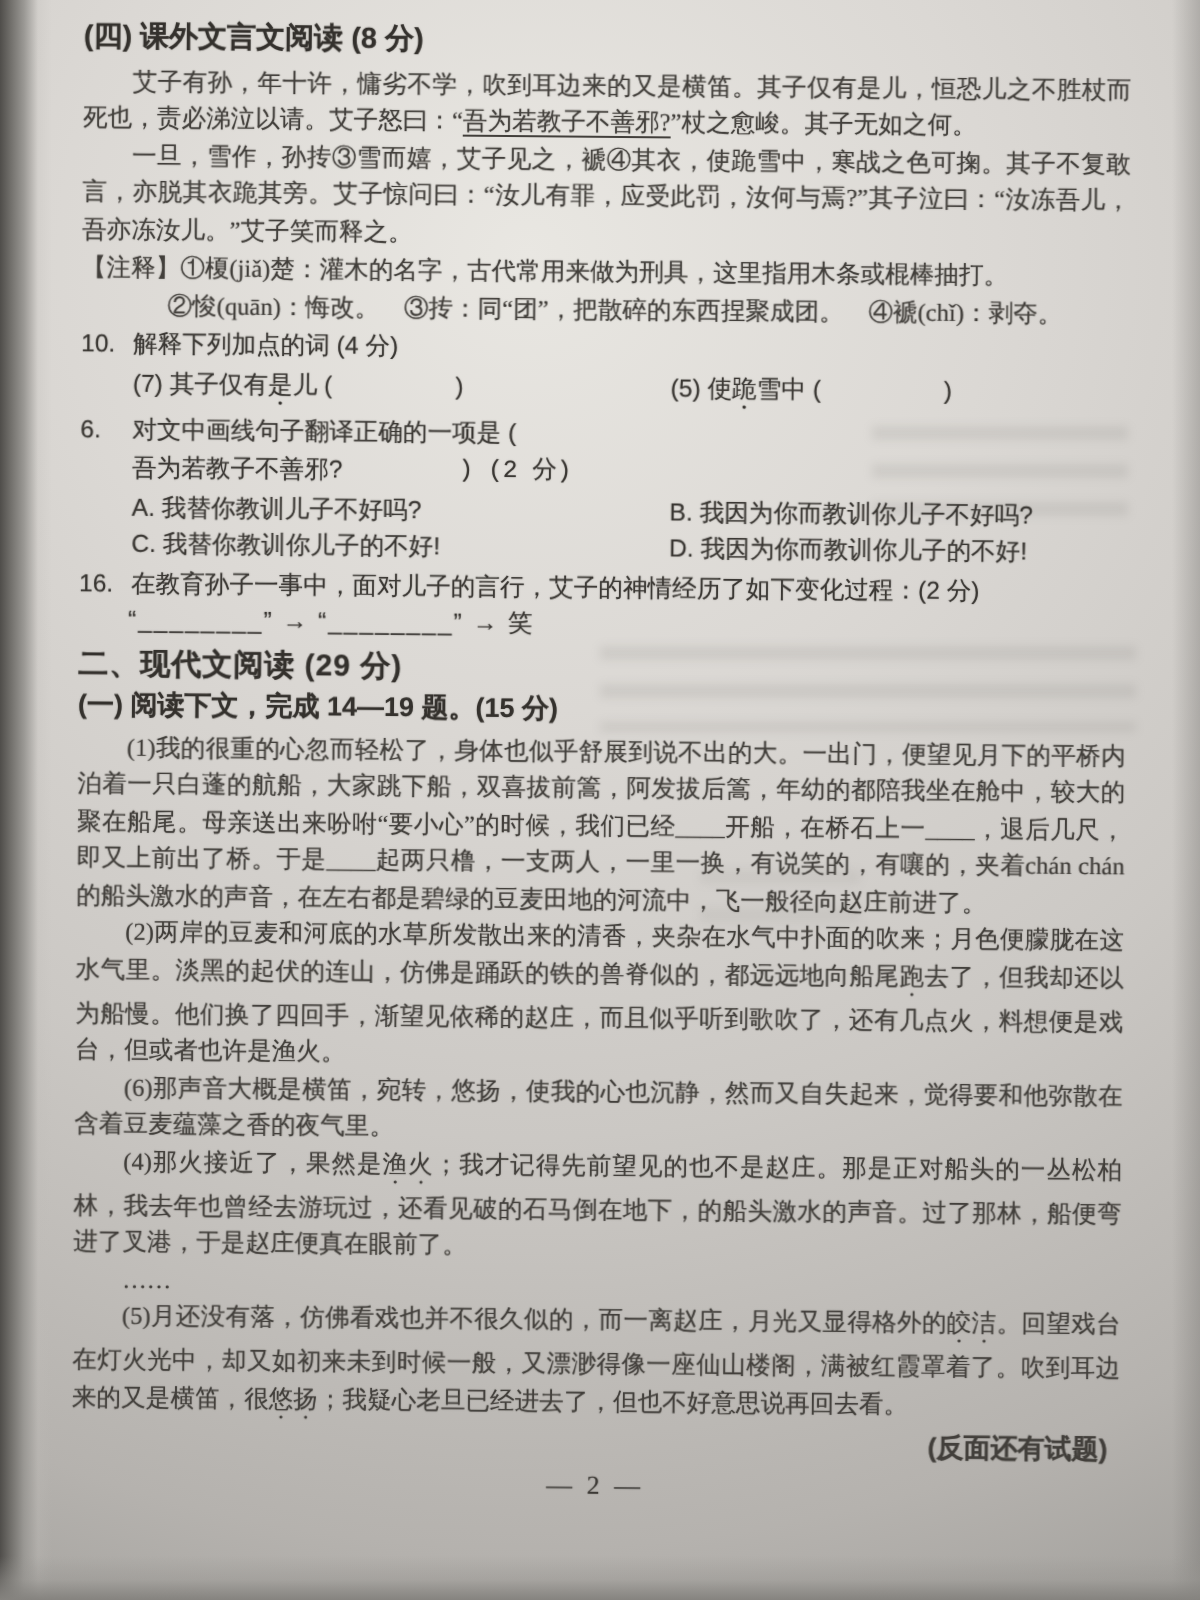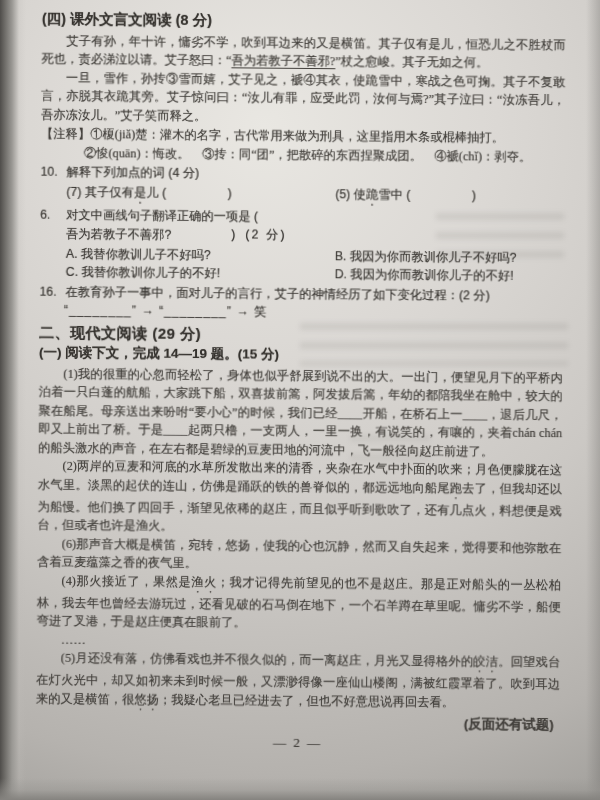--- a/index.html
+++ b/index.html
@@ -136,21 +136,21 @@
       </div>
       <div class="ans-line">“________” → “________” → 笑</div>
     </div>
 
     <div class="hd hd2">二、现代文阅读 (29 分)</div>
     <div class="hd hd3">(一) 阅读下文，完成 14—19 题。(15 分)</div>
 
     <div class="indent"><span>(1)我的很重的心忽而轻松了，身体也似乎舒展到说不出的大。一出门，便望见月下的平桥内泊着一只白蓬的航船，大家跳下船，双喜拔前篙，阿发拔后篙，年幼的都陪我坐在舱中，较大的聚在船尾。母亲送出来吩咐“要小心”的时候，我们已经____开船，在桥石上一____，退后几尺，即又上前出了桥。于是____起两只橹，一支两人，一里一换，有说笑的，有嚷的，夹着chán chán 的船头激水的声音，在左右都是碧绿的豆麦田地的河流中，飞一般径向赵庄前进了。</span></div>
     <div class="indent"><span>(2)两岸的豆麦和河底的水草所发散出来的清香，夹杂在水气中扑面的吹来；月色便朦胧在这水气里。淡黑的起伏的连山，仿佛是踊跃的铁的兽脊似的，都远远地向船尾</span><span class="dot-under">跑</span><span>去了，但我却还以为船慢。他们换了四回手，渐望见依稀的赵庄，而且似乎听到歌吹了，还有几点火，料想便是戏台，但或者也许是渔火。</span></div>
     <div class="indent"><span>(6)那声音大概是横笛，宛转，悠扬，使我的心也沉静，然而又自失起来，觉得要和他弥散在含着豆麦蕴藻之香的夜气里。</span></div>
-    <div class="indent"><span>(4)那火接近了，果然是</span><span class="dot-under">渔火</span><span>；我才记得先前望见的也不是赵庄。那是正对船头的一丛松柏林，我去年也曾经去游玩过，还看见破的石马倒在地下，一个石羊蹲在草里呢。慵劣不学，船便弯进了叉港，于是赵庄便真在眼前了。</span></div>
+    <div class="indent"><span>(4)那火接近了，果然是</span><span class="dot-under">渔火</span><span>；我才记得先前望见的也不是赵庄。那是正对船头的一丛松柏林，我去年也曾经去游玩过，还看见破的石马倒在地下，的船头激水的声音。过了那林，船便弯进了叉港，于是赵庄便真在眼前了。</span></div>
     <div class="ellipsis-line">……</div>
     <div class="indent"><span>(5)月还没有落，仿佛看戏也并不很久似的，而一离赵庄，月光又显得格外的</span><span class="dot-under">皎洁</span><span>。回望戏台在灯火光中，却又如初来未到时候一般，又漂渺得像一座仙山楼阁，满被红霞罩着了。吹到耳边来的又是横笛，很</span><span class="dot-under">悠扬</span><span>；我疑心老旦已经进去了，但也不好意思说再回去看。</span></div>
 
     <div class="footer-note">(反面还有试题)</div>
     <div class="page-num">— 2 —</div>
   </div>
 
   <div class="edge-left"></div>
   <div class="edge-right"></div>
   <div class="edge-bottom"></div>

